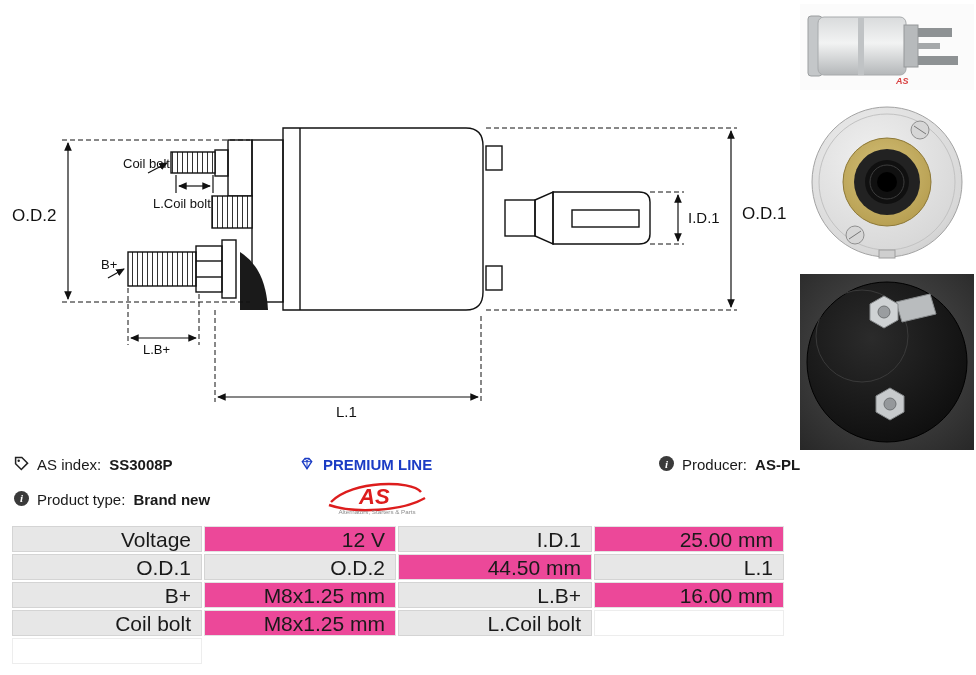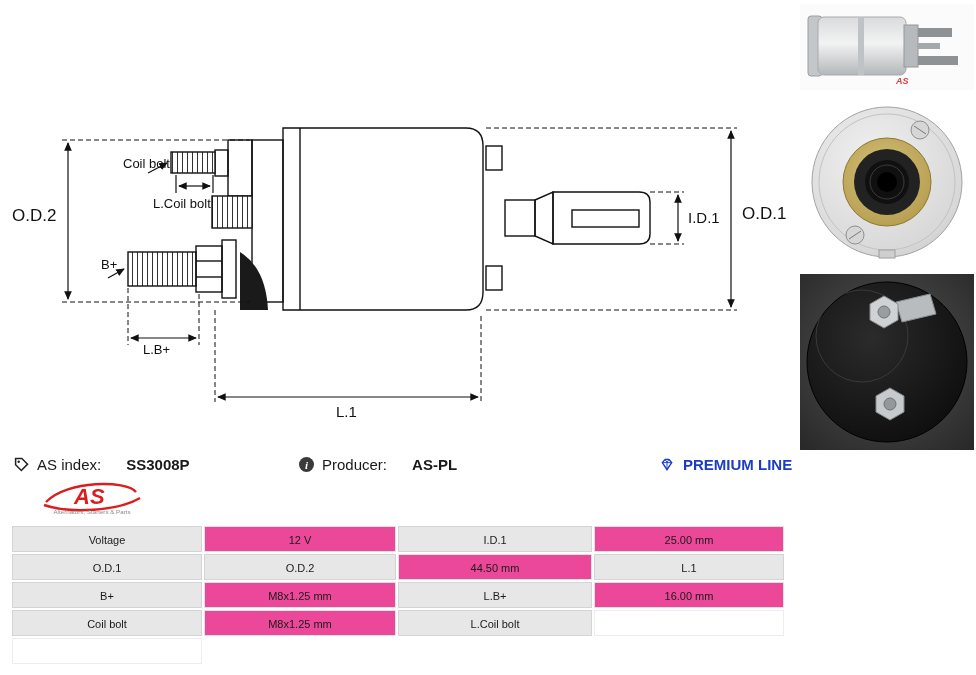--- a/index.html
+++ b/index.html
@@ -13,33 +13,33 @@
   .dim-label.big{font-size:17px;}
   .dim-label.mid{font-size:15px;}
 
   
   .photos{position:absolute;top:4px;right:2px;width:174px;display:flex;flex-direction:column;gap:6px;}
   .photo{width:174px;background:#fff;}
 
   
   .info-bar{position:absolute;left:14px;top:456px;width:950px;display:grid;
             grid-template-columns:285px 360px 1fr;row-gap:9px;align-items:center;}
-  .info-item{display:flex;align-items:center;gap:8px;font-size:15px;}
-  .info-item b{font-weight:bold;margin-left:17px;}
+  .info-item{display:flex;gap:8px;font-size:15px;}
+  .info-item b{font-weight:bold;}
   .premium{color:#1b3cc4;font-weight:bold;}
   .info-icon{display:inline-flex;align-items:center;justify-content:center;flex:0 0 auto;
              width:15px;height:15px;border-radius:50%;background:#3a3a3a;color:#fff;
              font-size:11px;font-weight:bold;font-family:"Liberation Serif",serif;font-style:italic;}
   .info-icon::before{content:"i";}
   .logo-wrap{margin-left:26px;margin-top:-4px;}
 
   
   .spec-table{position:absolute;left:12px;top:526px;width:772px;display:grid;
               grid-template-columns:190px 192px 194px 190px;gap:2px;background:#fff;}
-  .cell{height:26px;line-height:26px;padding:0 10px;text-align:center;font-size:11px;
+  .cell{height:26px;line-height:26px;padding:0 10px;text-align:right;font-size:21px;
         box-sizing:border-box;border:1px solid #d9d9d9;overflow:hidden;}
   .cell.lab{background:#e7e7e7;border-color:#d4d4d4;}
   .cell.val{background:#ec4899;border-color:#e2e2e2;}
   .cell.empty{background:#ffffff;border-color:#ededed;}
 </style>
 </head>
 <body>
 
 <div class="page">
 
@@ -196,33 +196,38 @@
       <svg width="15" height="15" viewBox="0 0 16 16">
         <path d="M8.4,1.5 L14.5,7.6 L7.8,14.3 L1.7,8.2 L1.7,1.5 Z" fill="none" stroke="#222" stroke-width="1.6"></path>
         <circle cx="5" cy="5" r="1.3" fill="#222"></circle>
       </svg>
       <span>AS index:</span>
       <b>SS3008P</b>
     </div>
 
 
     <div class="info-item">
+      <svg width="16" height="15" viewBox="0 0 16 16">
+        <path d="M3,6 L6,2.5 L10,2.5 L13,6 L8,13.5 Z" fill="none" stroke="#1b3cc4" stroke-width="1.5"></path>
+        <path d="M3,6 L13,6 M6,2.5 L8,6 L10,2.5 M8,6 L8,13.5" fill="none" stroke="#1b3cc4" stroke-width="1"></path>
+      </svg>
+      <span class="premium">PREMIUM LINE</span>
+    </div>
+
+    <div class="info-item">
       <span class="info-icon"></span>
       <span>Producer:</span>
       <b>AS-PL</b>
     </div>
 
     <div class="info-item">
-      <svg width="16" height="15" viewBox="0 0 16 16">
-        <path d="M3,6 L6,2.5 L10,2.5 L13,6 L8,13.5 Z" fill="none" stroke="#1b3cc4" stroke-width="1.5"></path>
-        <path d="M3,6 L13,6 M6,2.5 L8,6 L10,2.5 M8,6 L8,13.5" fill="none" stroke="#1b3cc4" stroke-width="1"></path>
-      </svg>
-      <span class="premium">PREMIUM LINE</span>
-    </div>
-
+      <span class="info-icon"></span>
+      <span>Product type:</span>
+      <b>Brand new</b>
+    </div>
 
     <div class="info-item logo-wrap">
       <svg width="104" height="38" viewBox="0 0 104 38">
         <path d="M6,24 C28,2 86,2 96,14" fill="none" stroke="#dd1d1d" stroke-width="2.4"></path>
         <path d="M4,27 C30,36 78,33 100,20" fill="none" stroke="#dd1d1d" stroke-width="2.4"></path>
         <text x="34" y="26" font-family="Liberation Sans, sans-serif" font-size="22" font-style="italic" font-weight="bold" fill="#dd1d1d">AS</text>
         <text x="52" y="36" text-anchor="middle" font-family="Liberation Sans, sans-serif" font-size="6.2" fill="#8a8a8a">Alternators, Starters &amp; Parts</text>
       </svg>
     </div>
   </div>

